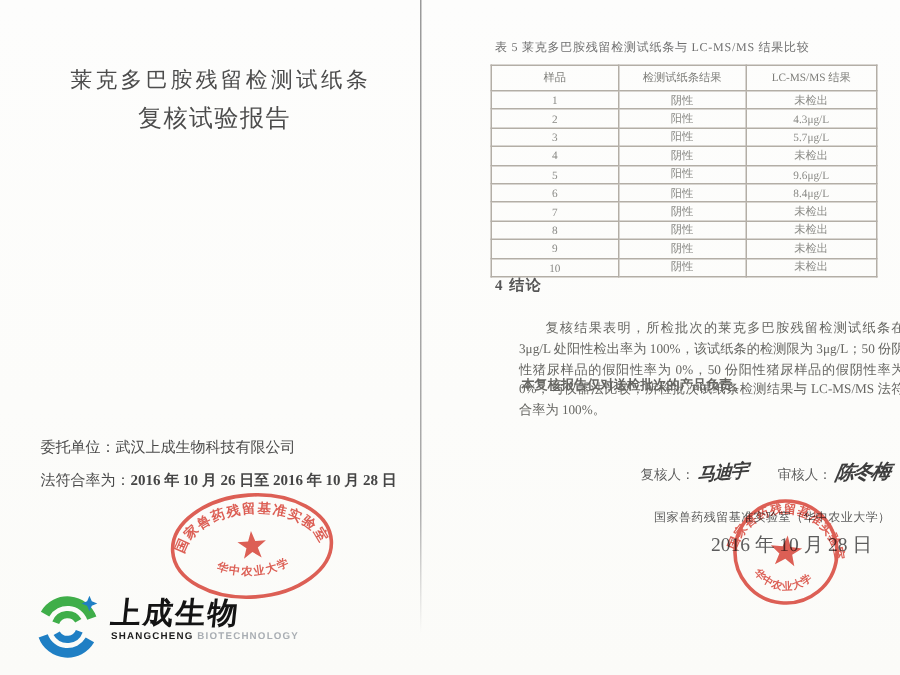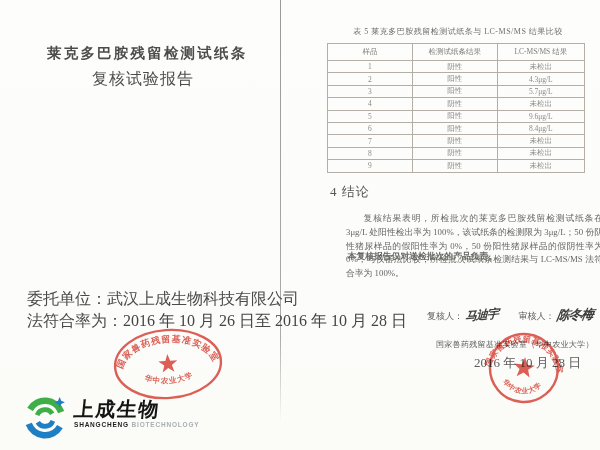--- a/index.html
+++ b/index.html
@@ -16,52 +16,52 @@
   }
   
   .fold{
     position:absolute;left:280px;top:0;width:1px;height:422px;
     background:linear-gradient(180deg,#9a9a9a 0%,#ababab 80%,rgba(170,170,170,0) 100%);
   }
 
   
   .title1{
     position:absolute;left:47px;top:44px;
-    font-size:14.5px;letter-spacing:2.2px;color:#4c4c4c;font-weight:700;white-space:nowrap;
+    font-size:14.5px;letter-spacing:2.2px;color:#4c4c4c;font-weight:400;white-space:nowrap;
   }
   .title2{
     position:absolute;left:92px;top:69px;
     font-size:16px;letter-spacing:1px;color:#4c4c4c;font-weight:500;white-space:nowrap;
   }
   .fields{
     position:absolute;left:27px;top:288px;width:250px;
-    font-size:16px;color:#4a4a4a;line-height:22px;white-space:nowrap;
-  }
-  .fields .val{font-weight:400;color:#454545;margin-top:40px;}
+    font-size:10px;color:#4a4a4a;line-height:22px;white-space:nowrap;
+  }
+  .fields .val{font-weight:700;color:#454545;margin-top:40px;}
 
   
   .tbl-caption{
     position:absolute;left:330px;top:26px;width:256px;
-    font-size:8px;color:#6f6f6f;text-align:center;letter-spacing:0.5px;white-space:nowrap;
+    font-size:8px;color:#6f6f6f;text-align:left;letter-spacing:0.5px;white-space:nowrap;
   }
   table.report{
     position:absolute;left:327px;top:43px;width:258px;
     border-collapse:collapse;table-layout:fixed;
   }
   table.report th,table.report td{
     border:0.8px solid #b3aea6;
     font-weight:400;
     font-size:7.5px;color:#8a8a86;
     text-align:center;padding:0;
   }
   table.report th{height:16px;color:#7d7d79;}
   table.report td{height:11.4px;}
   .concl-head{
     position:absolute;left:330px;top:183px;
-    font-size:13px;font-weight:400;color:#565656;letter-spacing:1px;
+    font-size:10px;font-weight:700;color:#565656;letter-spacing:1px;
   }
   .concl-p1{
     position:absolute;left:330px;top:196px;width:257px;
     font-size:8.8px;line-height:13.8px;color:#666662;
     text-align:justify;text-indent:2em;margin:16px;
   }
   .concl-p2{
     position:absolute;left:330px;top:251px;width:257px;
     font-size:8.8px;color:#666662;text-indent:2em;margin:0;font-weight:bold;
   }
@@ -209,20 +209,25 @@
       <tr>
           <td>8</td>
           <td>阴性</td>
           <td>未检出</td>
         </tr>
       <tr>
           <td>9</td>
           <td>阴性</td>
           <td>未检出</td>
         </tr>
+      <tr>
+          <td>10</td>
+          <td>阴性</td>
+          <td>未检出</td>
+        </tr>
     </tbody>
   </table>
 
   <div class="concl-head">4 结论</div>
   <p class="concl-p1">复核结果表明，所检批次的莱克多巴胺残留检测试纸条在 3μg/L 处阳性检出率为 100%，该试纸条的检测限为 3μg/L；50 份阴性猪尿样品的假阳性率为 0%，50 份阳性猪尿样品的假阴性率为 0%；与仪器法比较，所检批次试纸条检测结果与 LC-MS/MS 法符合率为 100%。</p>
   <p class="concl-p2">本复核报告仅对送检批次的产品负责。</p>
 
   <div class="sig-row">
     <span>复核人：</span><span class="hand">马迪宇</span>
     <span style="display:inline-block;width:14px;"></span>

